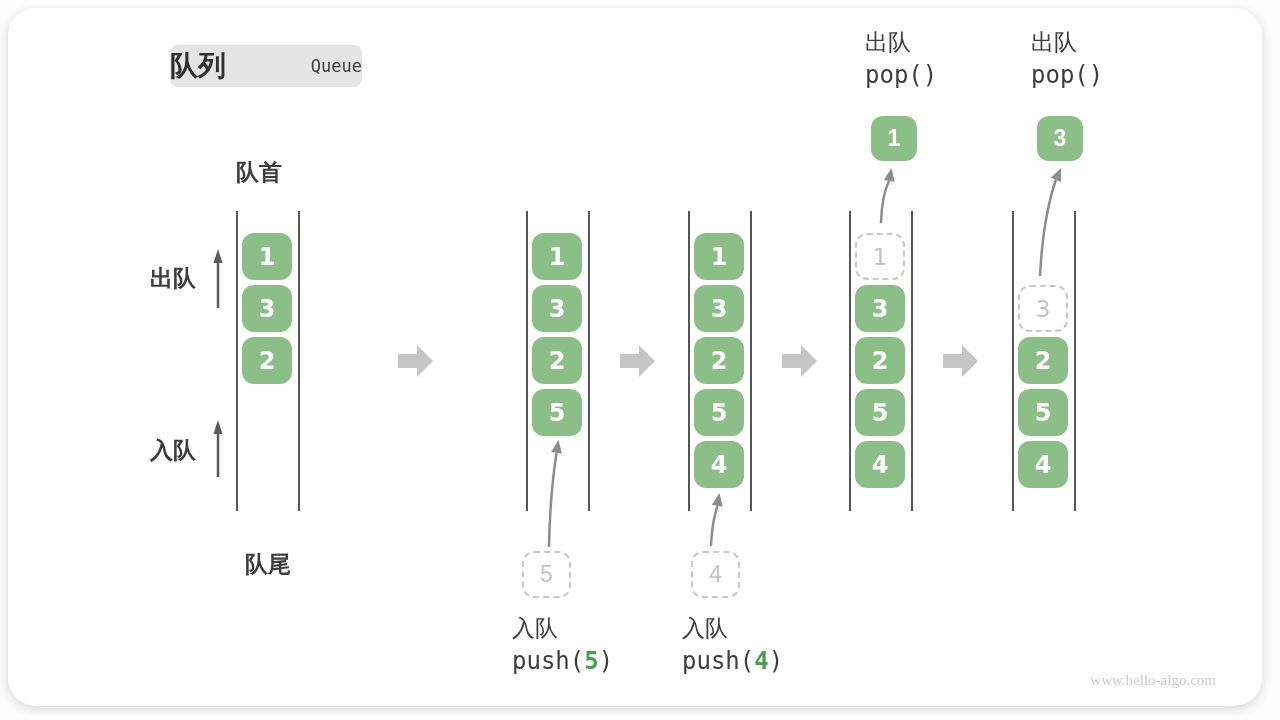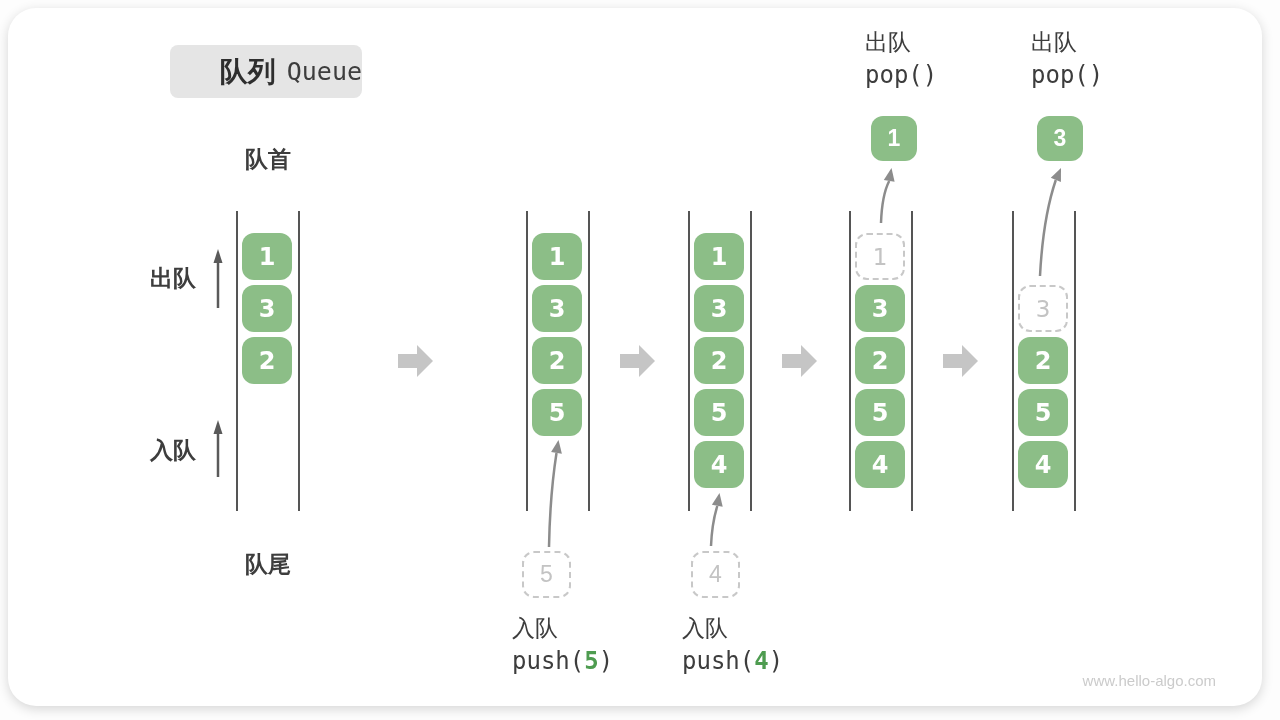--- a/index.html
+++ b/index.html
@@ -9,25 +9,25 @@
     overflow:hidden;color:#3d3d3d;
   }
   .card{
     position:absolute;left:8px;top:8px;width:1254px;height:698px;
     background:#ffffff;border-radius:28px;
     box-shadow:0 3px 12px rgba(0,0,0,0.16);
   }
   .abs{position:absolute;}
 
   .title-badge{
-    left:170px;top:45px;width:192px;height:53px;background:#e5e5e5;
-    border-radius:8px;display:flex;align-items:center;justify-content:flex-end;gap:11px;
+    left:170px;top:45px;width:192px;height:42px;background:#e5e5e5;
+    border-radius:8px;display:flex;align-items:center;justify-content:space-between;gap:11px;
   }
   .title-zh{font-size:28px;font-weight:bold;color:#2e2e2e;}
-  .title-en{font-size:25px;color:#3d3d3d;font-family:"DejaVu Sans Mono","Liberation Mono",monospace;}
+  .title-en{font-size:17px;color:#3d3d3d;font-family:"DejaVu Sans Mono","Liberation Mono",monospace;}
 
   .side-label{font-size:23px;font-weight:bold;color:#3d3d3d;}
 
   .queue{
     position:absolute;top:211px;height:300px;width:60px;
     border-left:2px solid #555555;border-right:2px solid #555555;
   }
   .item{
     position:absolute;left:4px;width:50px;height:47px;border-radius:12px;
     background:#8CBE87;color:#ffffff;font-size:24px;font-weight:bold;
@@ -49,35 +49,35 @@
     position:absolute;width:46px;height:45px;border-radius:12px;background:#8CBE87;
     color:#ffffff;font-size:23px;font-weight:bold;
     display:flex;align-items:center;justify-content:center;
   }
   .op-label{position:absolute;color:#3d3d3d;font-size:23px;line-height:29px;}
   .op-call{font-family:"DejaVu Sans Mono","Liberation Mono",monospace;font-size:24px;margin-top:4px;color:#3d3d3d;}
   .arg{color:#4E9C50;font-weight:bold;}
 
   .watermark{
     position:absolute;left:1050px;top:672px;width:166px;text-align:right;
-    font-family:Liberation Sans, sans-serif;
+    font-family:Liberation Serif, serif;
     font-size:15px;color:#cbcbcb;
   }
 </style>
 </head>
 <body>
 
 <div class="card"></div>
 
 <div class="abs title-badge">
   <span class="title-zh">队列</span>
   <span class="title-en">Queue</span>
 </div>
 
-<div class="abs side-label" style="left:236px;top:144px;width:64px;text-align:center;">队首</div>
+<div class="abs side-label" style="left:236px;top:157px;width:64px;text-align:left;">队首</div>
 <div class="abs side-label" style="left:236px;top:540px;width:64px;text-align:center;margin-top:9px;">队尾</div>
 <div class="abs side-label" style="left:150px;top:263px;width:52px;text-align:left;">出队</div>
 <div class="abs side-label" style="left:150px;top:435px;width:52px;text-align:left;">入队</div>
 
 <svg class="abs" style="left:210px;top:246px;" width="16" height="66">
   <line x1="8" y1="62" x2="8" y2="16" stroke="#5a5a5a" stroke-width="2.5"></line>
   <polygon points="8,3 3.5,17 12.5,17" fill="#5a5a5a"></polygon>
 </svg>
 <svg class="abs" style="left:210px;top:414px;" width="16" height="66">
   <line x1="8" y1="63" x2="8" y2="19" stroke="#5a5a5a" stroke-width="2.5"></line>

